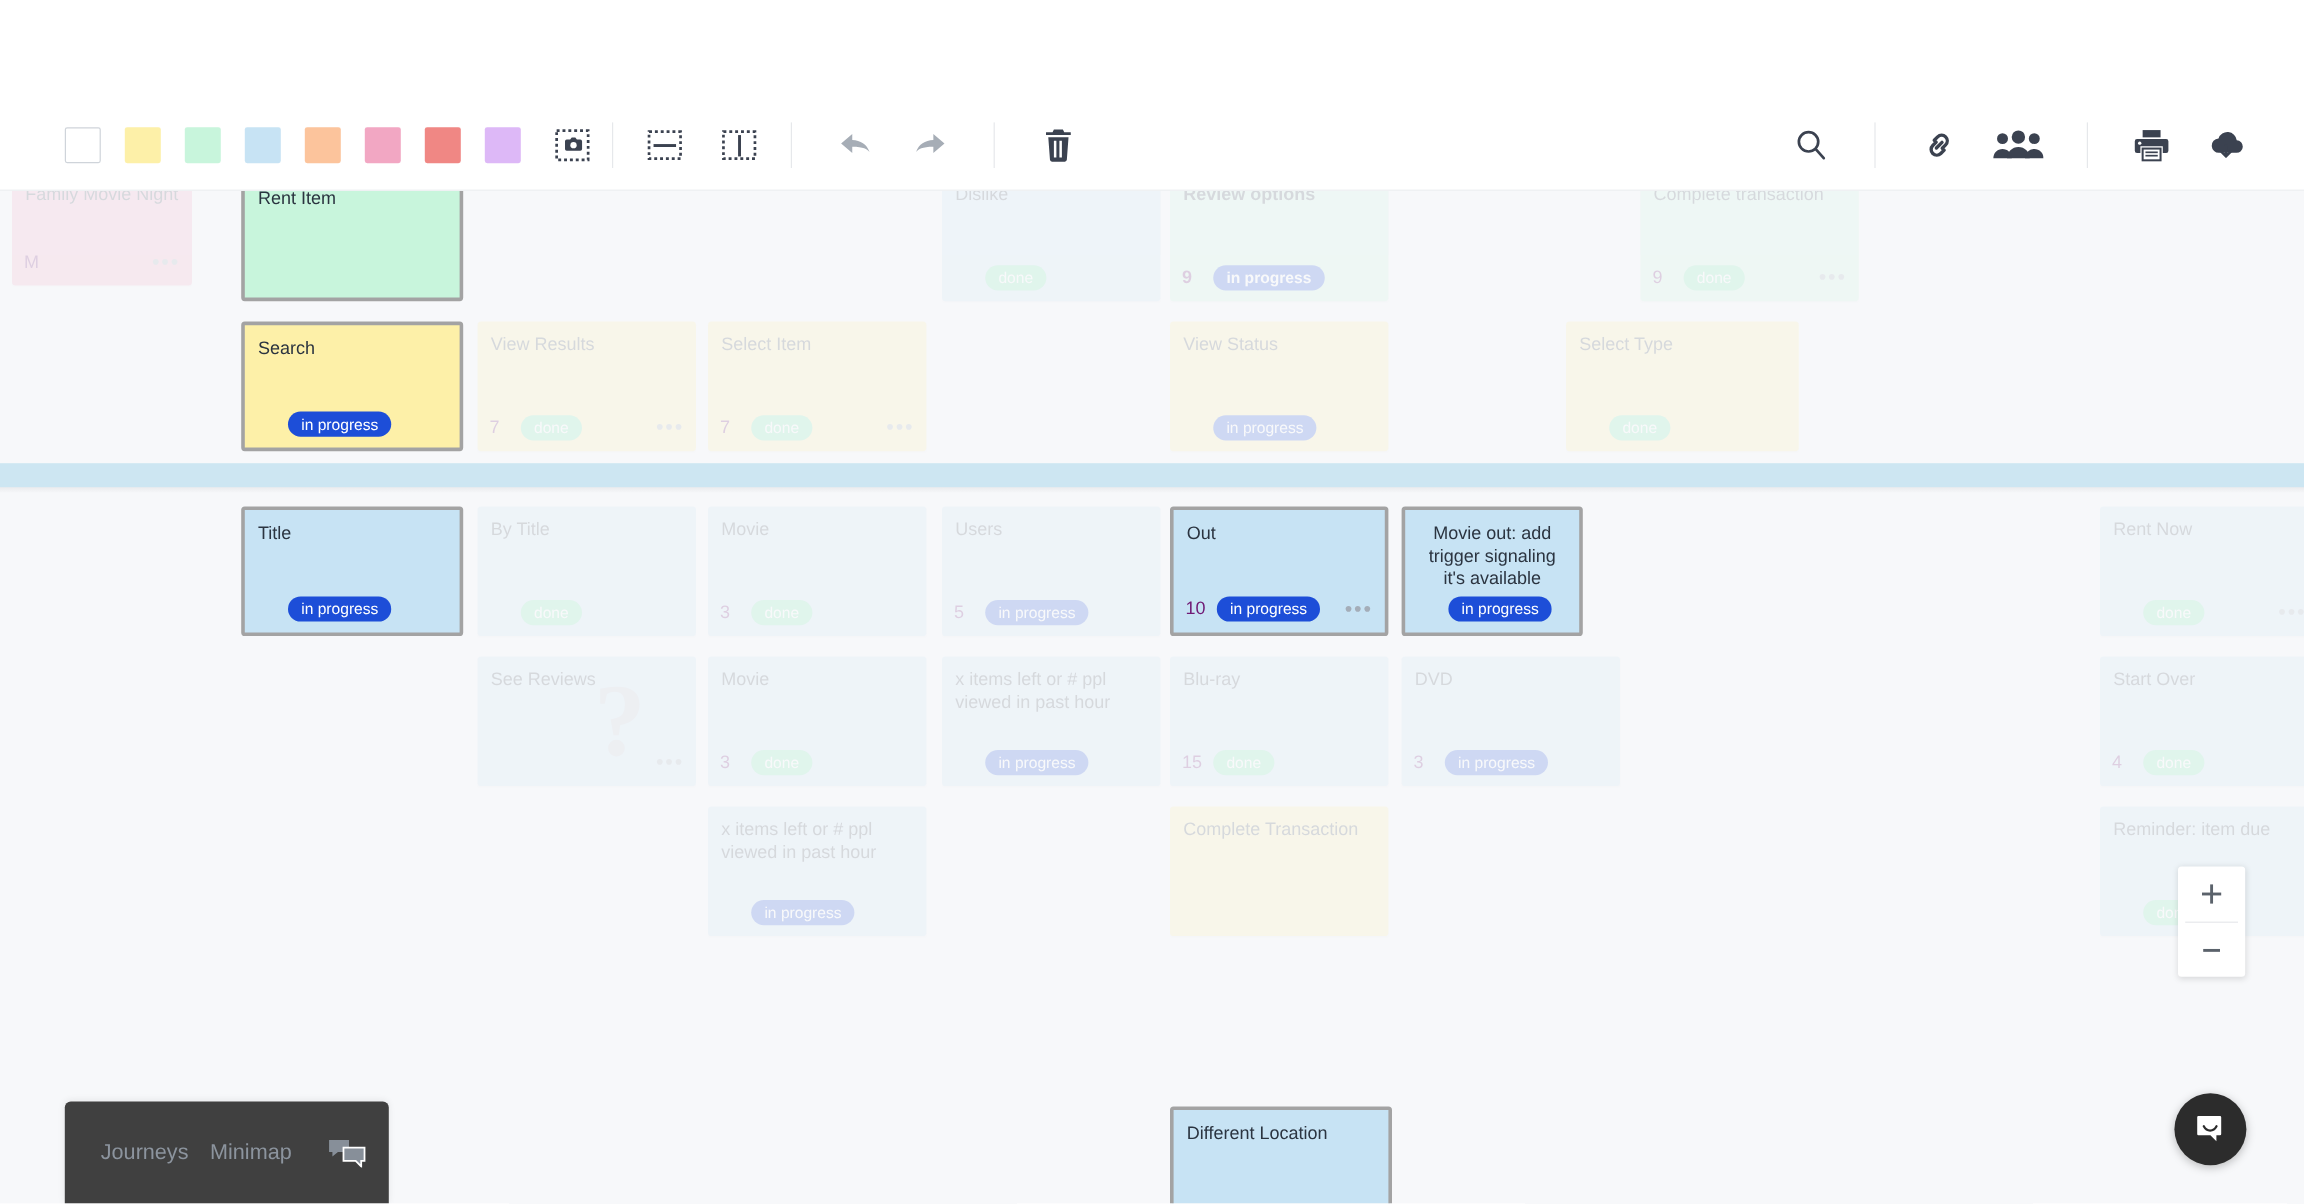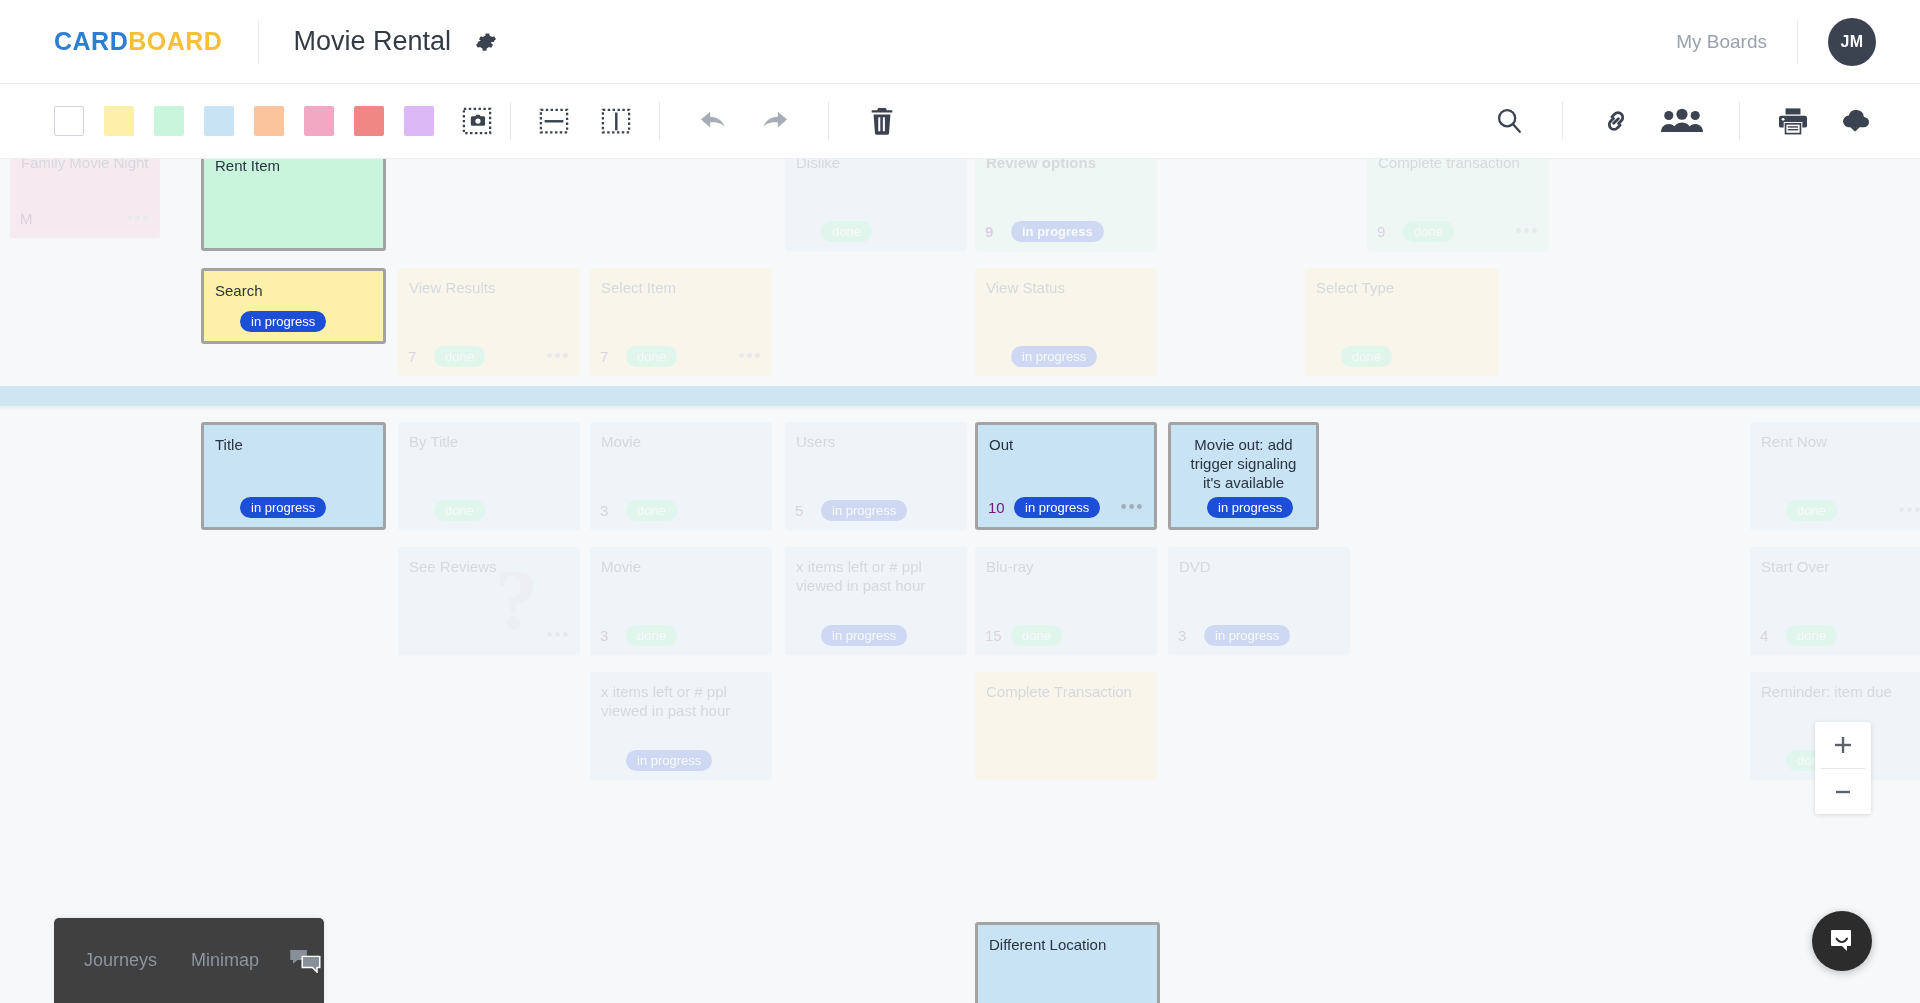--- a/index.html
+++ b/index.html
@@ -135,38 +135,20 @@
     border-radius:50%; background:#2c2c2c; cursor:pointer; z-index:31;
     display:flex; align-items:center; justify-content:center;
     box-shadow:0 2px 8px rgba(0,0,0,0.25);
   }
 </style>
 </head>
 <body>
 
 <div id="app">
 
-  <div class="topbar">
-    <div class="logo">
-      <span class="c1">CARD</span><span class="c2">BOARD</span>
-    </div>
-    <div class="logo-divider"></div>
-    <div class="board-title">Movie Rental</div>
-    <div class="gear-btn">
-      <svg width="22" height="22" viewBox="0 0 24 24" fill="#3b4250" aria-hidden="true">
-        <path d="M12 8a4 4 0 100 8 4 4 0 000-8zm0 6.2A2.2 2.2 0 1112 9.8a2.2 2.2 0 010 4.4z"></path>
-        <path d="M21 12c0-.5-.05-1-.14-1.47l2.02-1.42-2-3.46-2.33.9a8.9 8.9 0 00-2.54-1.47L15.6 2.6h-4l-.4 2.48c-.93.32-1.79.82-2.54 1.47l-2.33-.9-2 3.46 2.02 1.42A8.9 8.9 0 003 12c0 .5.05 1 .14 1.47L1.12 14.9l2 3.46 2.33-.9c.75.65 1.6 1.15 2.54 1.47l.4 2.48h4l.4-2.48a8.9 8.9 0 002.54-1.47l2.33.9 2-3.46-2.02-1.42c.1-.48.14-.97.14-1.48z"></path>
-      </svg>
-    </div>
-    <div class="topbar-right">
-      <div class="my-boards">My Boards</div>
-      <div class="tb-divider"></div>
-      <div class="avatar">JM</div>
-    </div>
-  </div>
 
   <div class="toolbar">
     <div class="swatches">
       <div class="swatch white"></div>
       <div class="swatch" style="background:#fdf0a8"></div>
       <div class="swatch" style="background:#c8f5dc"></div>
       <div class="swatch" style="background:#c7e3f4"></div>
       <div class="swatch" style="background:#fcc49c"></div>
       <div class="swatch" style="background:#f2a7c3"></div>
       <div class="swatch" style="background:#f08784"></div>
@@ -305,21 +287,21 @@
           </div>
         </div>
         <div class="card c-green dim" style="left: 1367px; top: -16px; width: 182px; height: 108px;">
           <div class="card-title">Complete transaction</div>
           <div class="card-foot">
             <span class="card-count">9</span>
             <span class="badge done">done</span>
             <span class="card-dots">•••</span>
           </div>
         </div>
-        <div class="card c-yellow sel" style="left: 201px; top: 109px; width: 185px; height: 76px;">
+        <div class="card c-yellow sel" style="left: 201px; top: 109px; width: 185px; height: 108px;">
           <div class="card-title">Search</div>
           <div class="card-foot">
             <span class="card-count"></span>
             <span class="badge progress">in progress</span>
           </div>
         </div>
         <div class="card c-yellow dim" style="left: 398px; top: 109px; width: 182px; height: 108px;">
           <div class="card-title">View Results</div>
           <div class="card-foot">
             <span class="card-count">7</span>
@@ -467,21 +449,21 @@
           <div class="card-title">Different Location</div>
           <div class="card-foot">
             <span class="card-count"></span>
           </div>
         </div>
       </div>
   </div>
 
   <div class="bl-panel">
     <div class="bl-item" style="margin-left:30px">Journeys</div>
-    <div class="bl-item" style="margin-left:34px">Minimap</div>
+    <div class="bl-item" style="margin-left:18px">Minimap</div>
     <div style="margin-left:30px; display:flex; align-items:center;">
       <svg width="32" height="24" viewBox="0 0 34 26" fill="#878f99" aria-hidden="true">
         <path d="M1 1h18v11H9l-5 4v-4H1V1z"></path>
         <path d="M14 8h19v12h-3v5l-5-5H14V8z" stroke="#ffffff" stroke-width="1.6"></path>
       </svg>
     </div>
   </div>
 
   <div class="zoomctl">
     <div>

